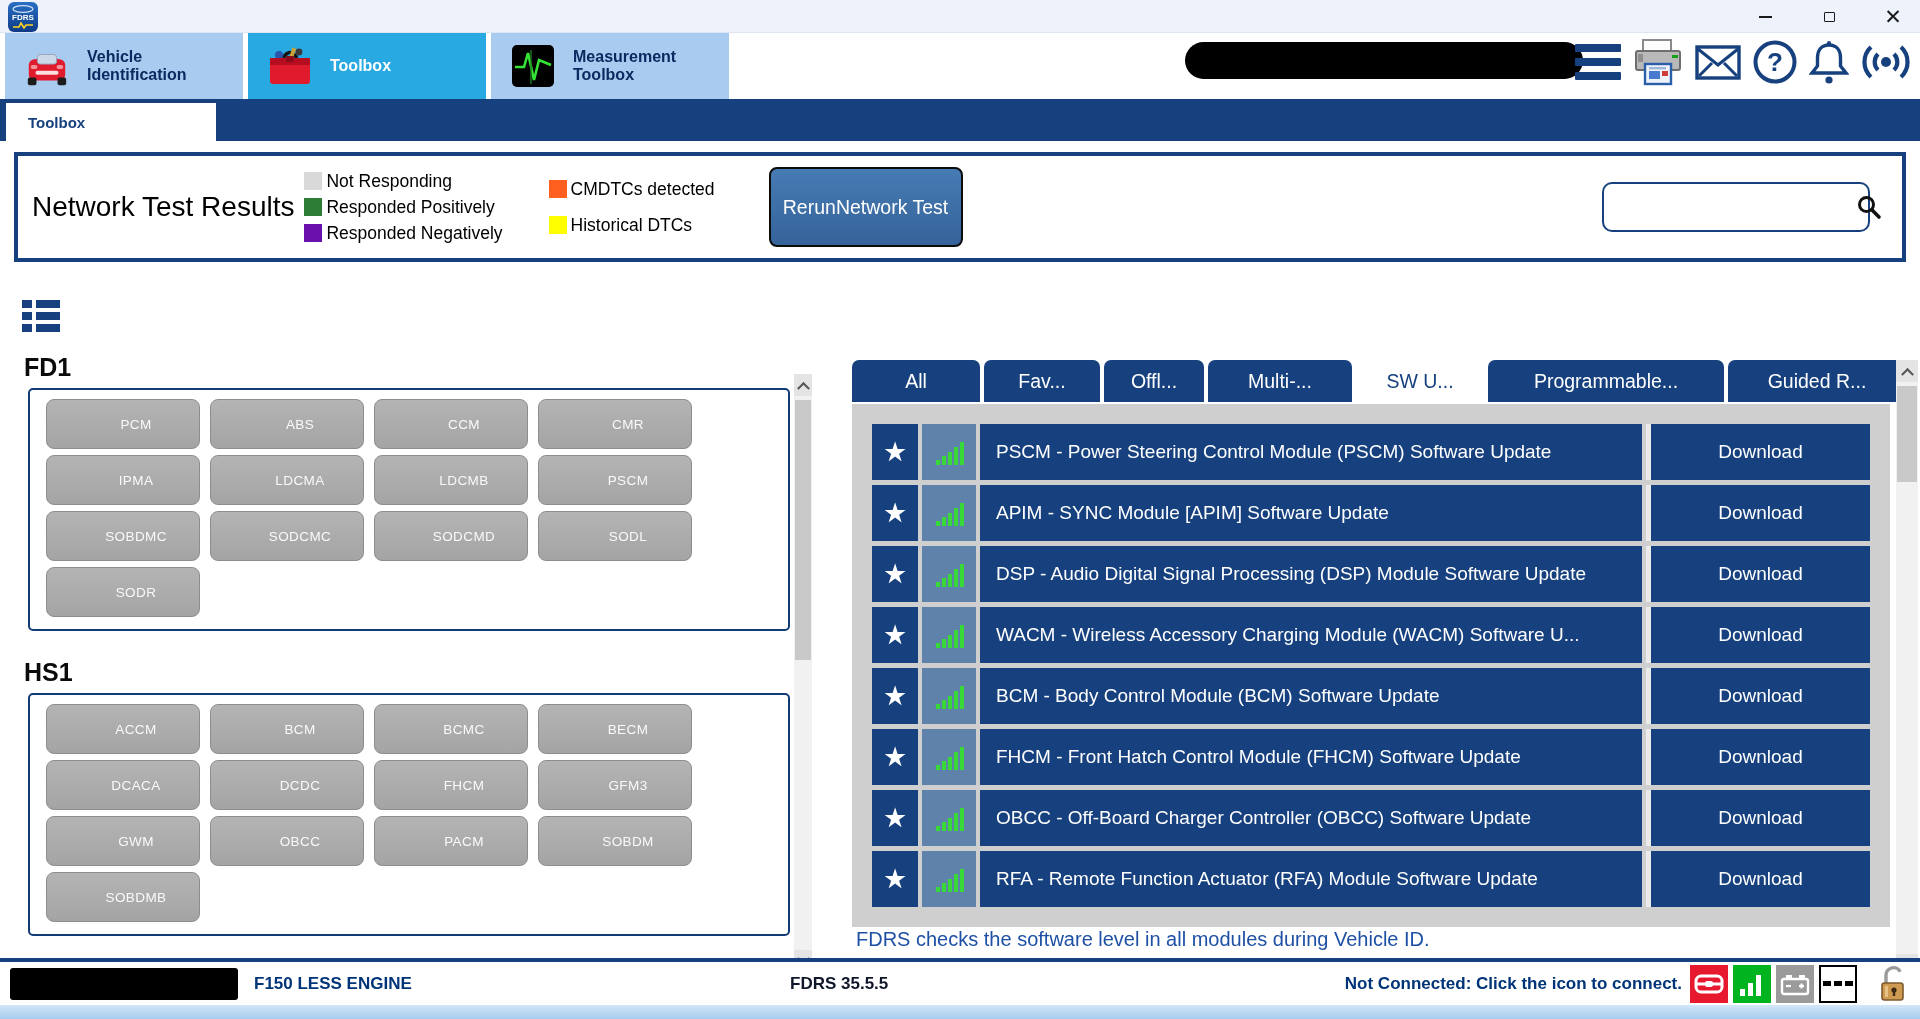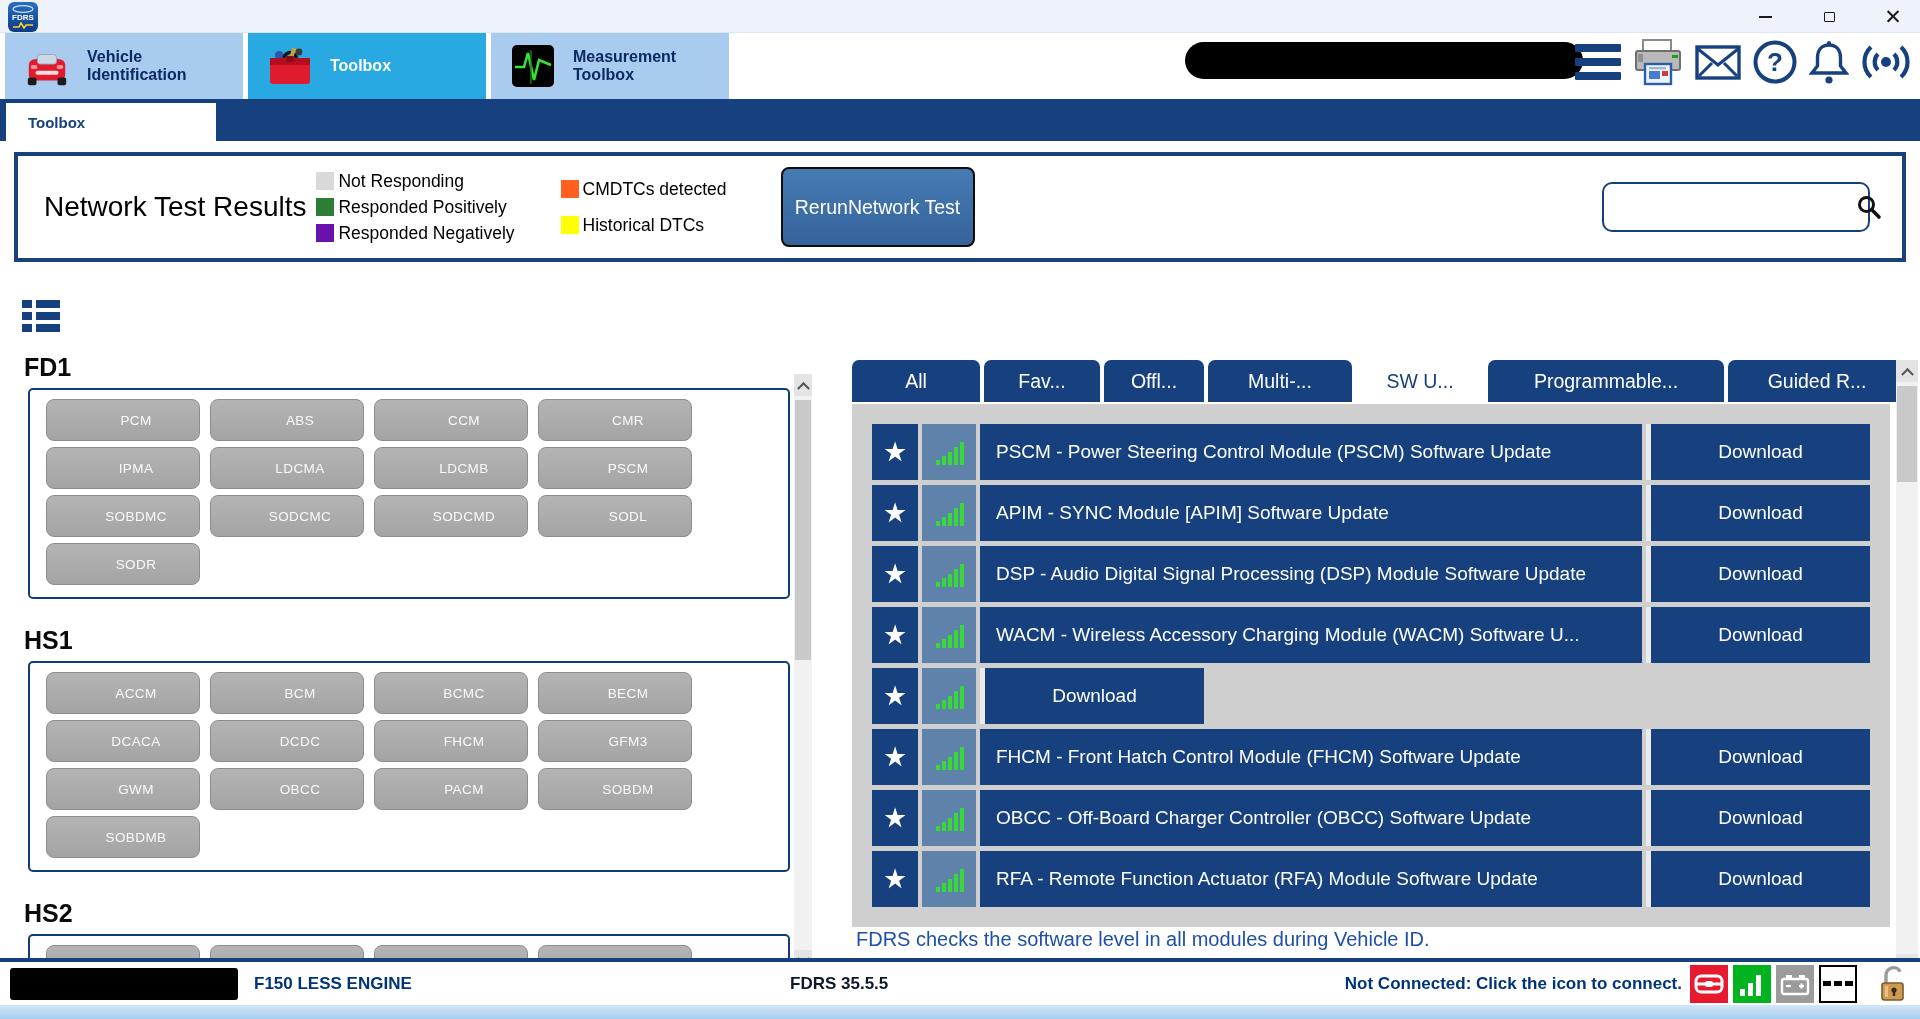--- a/index.html
+++ b/index.html
@@ -35,21 +35,21 @@
   .hamb i{display:block;width:46px;height:8px;background:#16417e;border-radius:1px;}
 
   
   .subtab-band{position:absolute;top:99px;left:0;right:0;height:42px;background:#16417e;}
   .sub-tab{position:absolute;left:6px;top:4px;width:210px;height:38px;background:#fff;color:#16417e;
            font-weight:700;font-size:15px;display:flex;align-items:center;padding-left:22px;}
 
   
   .ntr{position:absolute;top:152px;left:14px;width:1892px;height:110px;border:4px solid #16417e;background:#fff;
        display:flex;align-items:center;}
-  .ntr-title{font-size:28px;color:#000;margin-left:26px;white-space:nowrap;}
+  .ntr-title{font-size:28px;color:#000;margin-left:14px;white-space:nowrap;}
   .legend-col{display:flex;flex-direction:column;justify-content:center;}
   .legend-col.c1{margin-left:10px;}
   .legend-col.c2{margin-left:46px;gap:10px;}
   .legend-item{display:flex;align-items:center;height:26px;}
   .swatch{width:18px;height:18px;margin-right:4px;flex:0 0 auto;}
   .legend-label{font-size:17.5px;color:#000;white-space:nowrap;}
   .rerun-btn{margin-left:54px;width:194px;height:80px;background:linear-gradient(#477bb4,#35639a);
              border:2px solid #0c0c0c;border-radius:8px;color:#fff;font-size:19.5px;display:flex;flex-direction:row;
              align-items:center;justify-content:center;line-height:30px;cursor:pointer;font-family:inherit;}
   .search-wrap{margin-left:auto;margin-right:32px;width:268px;height:50px;border:2px solid #16417e;border-radius:10px;
@@ -62,21 +62,21 @@
   .list-icon{position:absolute;left:22px;top:14px;display:flex;flex-direction:column;gap:4px;cursor:pointer;}
   .list-icon i{display:flex;gap:4px;}
   .list-icon b{display:block;height:8px;background:#16417e;}
   .list-icon .sq{width:10px;} .list-icon .bar{width:24px;}
 
   .bus-area{position:absolute;left:14px;top:66px;width:778px;height:620px;overflow:hidden;}
   .bus-name{font-size:25px;font-weight:700;color:#0b0b0b;margin:26px 0 6px 10px;line-height:30px;}
   .bus-area section:first-child .bus-name{margin-top:0;}
   .bus-box{margin-left:14px;width:762px;border:2px solid #123c78;border-radius:5px;background:#fff;
            padding:9px 16px 12px;display:grid;grid-template-columns:repeat(4,154px);gap:6px 10px;}
-  .module-btn{height:42px;background:linear-gradient(#b4b4b4,#a4a4a4);border:1px solid #8d8d8d;border-radius:8px;
+  .module-btn{height:50px;background:linear-gradient(#b4b4b4,#a4a4a4);border:1px solid #8d8d8d;border-radius:8px;
               color:#f9f9f9;font-size:13.5px;letter-spacing:.4px;display:flex;align-items:center;justify-content:center;
               cursor:pointer;font-family:inherit;padding-left:32px;}
 
   
   .vscroll{position:absolute;background:#f1f1f1;}
   .vs-left{left:794px;top:88px;width:18px;height:598px;}
   .vs-right{left:1896px;top:74px;width:22px;height:616px;}
   .vs-btn{position:absolute;left:0;right:0;height:22px;background:#e4e4e4;display:flex;align-items:center;justify-content:center;cursor:pointer;}
   .vs-btn.up{top:0;} .vs-btn.down{bottom:0;}
   .chev{width:9px;height:9px;border-left:2.4px solid #555;border-top:2.4px solid #555;}
@@ -427,20 +427,21 @@
           <div class="cell cell-star"></div>
           <div class="cell cell-sig">
             <svg width="32" height="32" viewBox="0 0 32 32">
     <rect x="3" y="24" width="4" height="5" fill="#37d837"></rect>
     <rect x="9" y="20" width="4" height="9" fill="#37d837"></rect>
     <rect x="15" y="16" width="4" height="13" fill="#37d837"></rect>
     <rect x="21" y="11" width="4" height="18" fill="#37d837"></rect>
     <rect x="27" y="6" width="4" height="23" fill="#37d837"></rect>
   </svg>
           </div>
+          <div class="cell cell-title">BCM - Body Control Module (BCM) Software Update</div>
           <div class="cell cell-dl">Download</div>
         </div>
         <div class="sw-row">
           <div class="cell cell-star"></div>
           <div class="cell cell-sig">
             <svg width="32" height="32" viewBox="0 0 32 32">
     <rect x="3" y="24" width="4" height="5" fill="#37d837"></rect>
     <rect x="9" y="20" width="4" height="9" fill="#37d837"></rect>
     <rect x="15" y="16" width="4" height="13" fill="#37d837"></rect>
     <rect x="21" y="11" width="4" height="18" fill="#37d837"></rect>

